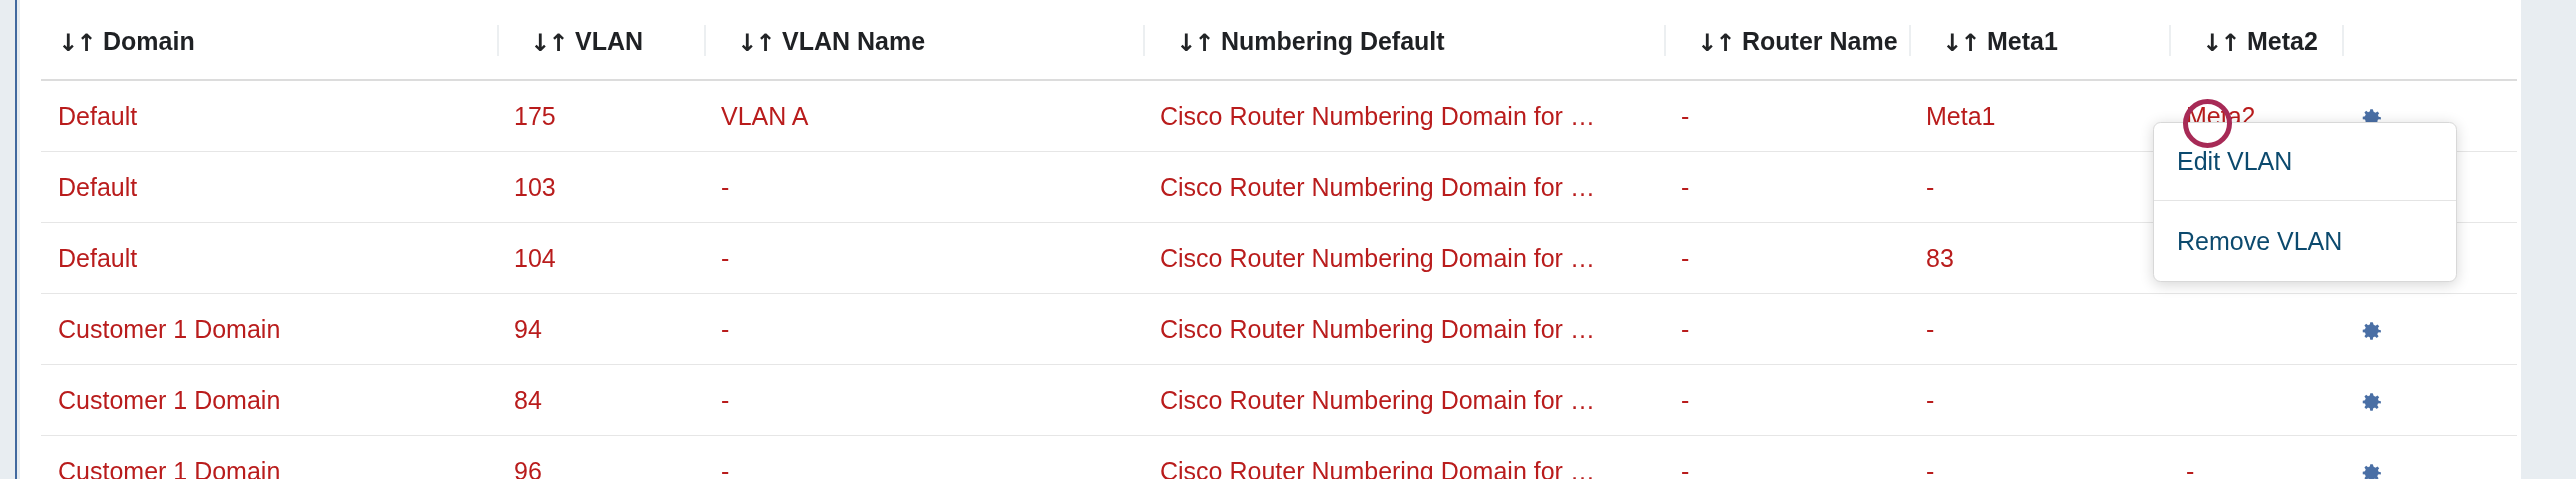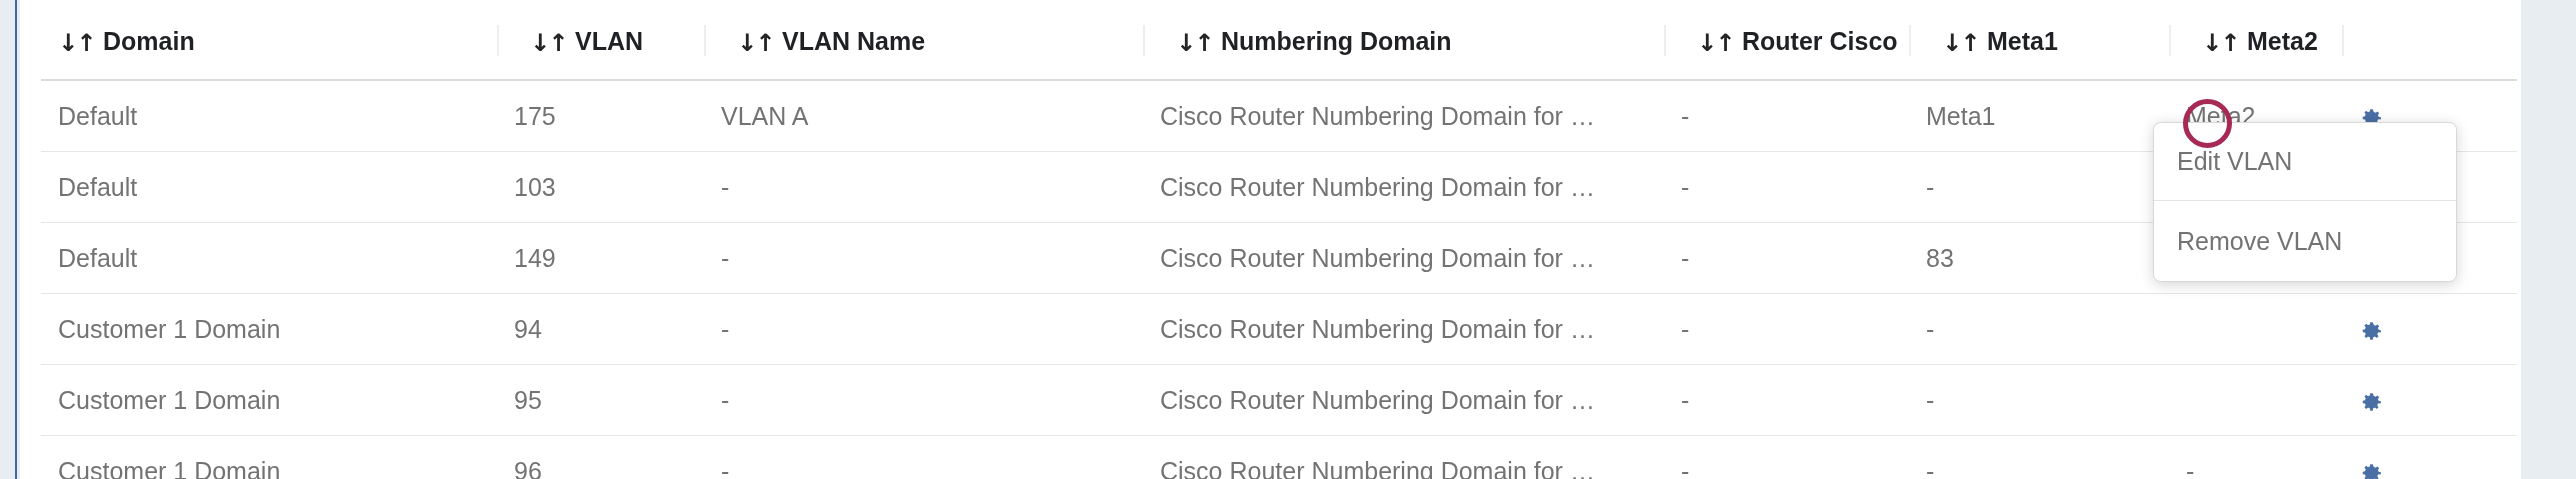--- a/index.html
+++ b/index.html
@@ -92,21 +92,21 @@
     font-size: 24px;
     line-height: 1;
     letter-spacing: -1.9px;
     color: #222426;
     font-family: "DejaVu Sans", sans-serif;
     vertical-align: -1px;
   }
 
   table.vlan-table tbody td {
     font-size: 25px;
-    color: #737373;
+    color: #b91c1c;
     padding: 21px 0 20px 0;
     border-bottom: 1.9px solid #e6e6e6;
     vertical-align: middle;
     white-space: nowrap;
     overflow: hidden;
   }
   table.vlan-table tbody td .cell-inner {
     display: block;
     padding-left: 17px;
     overflow: hidden;
@@ -159,21 +159,21 @@
     background: #ffffff;
     border: 1px solid #d8d8d8;
     border-radius: 7.6px;
     box-shadow: 0 2.9px 13.3px rgba(0,0,0,0.16);
     padding: 11.4px 0 13.3px 0;
     z-index: 30;
     box-sizing: border-box;
   }
   .menu-item {
     font-size: 25px;
-    color: #737373;
+    color: #0c4a6e;
     padding: 12.4px 0 12.4px 23px;
     line-height: 1.12;
     white-space: nowrap;
     cursor: default;
   }
   .menu-divider {
     height: 1px;
     background: #e4e4e4;
     margin: 13.3px 0 13.3px 0;
   }
@@ -211,26 +211,26 @@
               <span class="sort-icon">↓↑</span><span>VLAN</span>
             </span>
           </th>
           <th class="sep">
             <span class="hdr-inner">
               <span class="sort-icon">↓↑</span><span>VLAN Name</span>
             </span>
           </th>
           <th class="sep">
             <span class="hdr-inner">
-              <span class="sort-icon">↓↑</span><span>Numbering Domain</span>
-            </span>
-          </th>
-          <th class="sep">
-            <span class="hdr-inner">
-              <span class="sort-icon">↓↑</span><span>Router Cisco</span>
+              <span class="sort-icon">↓↑</span><span>Numbering Default</span>
+            </span>
+          </th>
+          <th class="sep">
+            <span class="hdr-inner">
+              <span class="sort-icon">↓↑</span><span>Router Name</span>
             </span>
           </th>
           <th class="sep">
             <span class="hdr-inner">
               <span class="sort-icon">↓↑</span><span>Meta1</span>
             </span>
           </th>
           <th class="sep">
             <span class="hdr-inner">
               <span class="sort-icon">↓↑</span><span>Meta2</span>
@@ -309,21 +309,21 @@
               </span>
             </span>
           </td>
         </tr>
 
         <tr>
           <td>
               <span class="cell-inner">Default</span>
             </td>
           <td>
-              <span class="cell-inner">149</span>
+              <span class="cell-inner">104</span>
             </td>
           <td>
               <span class="cell-inner">-</span>
             </td>
           <td>
               <span class="cell-inner">Cisco Router Numbering Domain for …</span>
             </td>
           <td>
               <span class="cell-inner">-</span>
             </td>
@@ -377,21 +377,21 @@
               </span>
             </span>
           </td>
         </tr>
 
         <tr>
           <td>
               <span class="cell-inner">Customer 1 Domain</span>
             </td>
           <td>
-              <span class="cell-inner">95</span>
+              <span class="cell-inner">84</span>
             </td>
           <td>
               <span class="cell-inner">-</span>
             </td>
           <td>
               <span class="cell-inner">Cisco Router Numbering Domain for …</span>
             </td>
           <td>
               <span class="cell-inner">-</span>
             </td>

